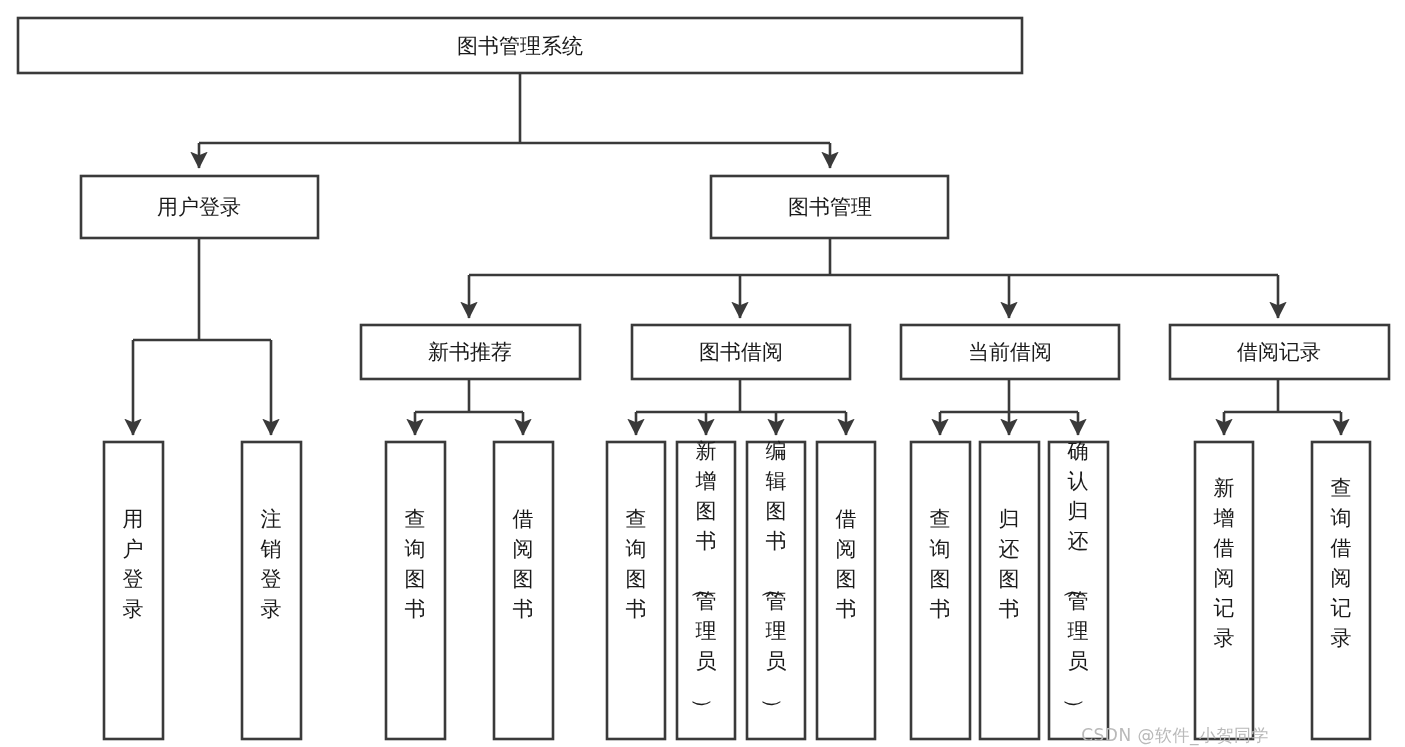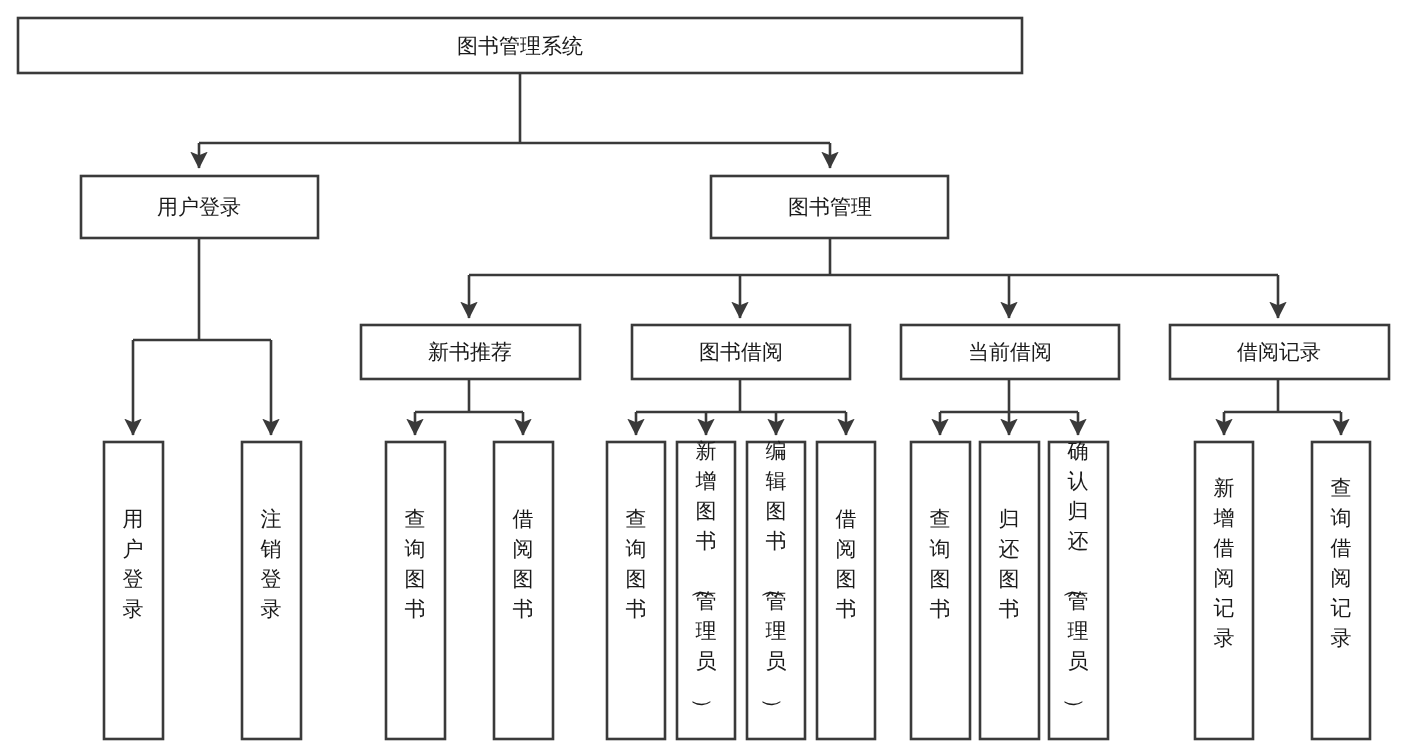--- a/index.html
+++ b/index.html
@@ -226,13 +226,14 @@
       <rect class="node-rect" x="1195" y="436" width="58" height="297"></rect>
       <text class="vlabel vtext" x="1224" y="489"><tspan x="1224" dy="0">新</tspan><tspan x="1224" dy="30">增</tspan><tspan x="1224" dy="30">借</tspan><tspan x="1224" dy="30">阅</tspan><tspan x="1224" dy="30">记</tspan><tspan x="1224" dy="30">录</tspan></text>
     </g>
 
     <g>
       <rect class="node-rect" x="1312" y="436" width="58" height="297"></rect>
       <text class="vlabel vtext" x="1341" y="489"><tspan x="1341" dy="0">查</tspan><tspan x="1341" dy="30">询</tspan><tspan x="1341" dy="30">借</tspan><tspan x="1341" dy="30">阅</tspan><tspan x="1341" dy="30">记</tspan><tspan x="1341" dy="30">录</tspan></text>
     </g>
   </svg>
 
+  <div class="watermark">CSDN @软件_小贺同学</div>
 </div>
 
 </body></html>

